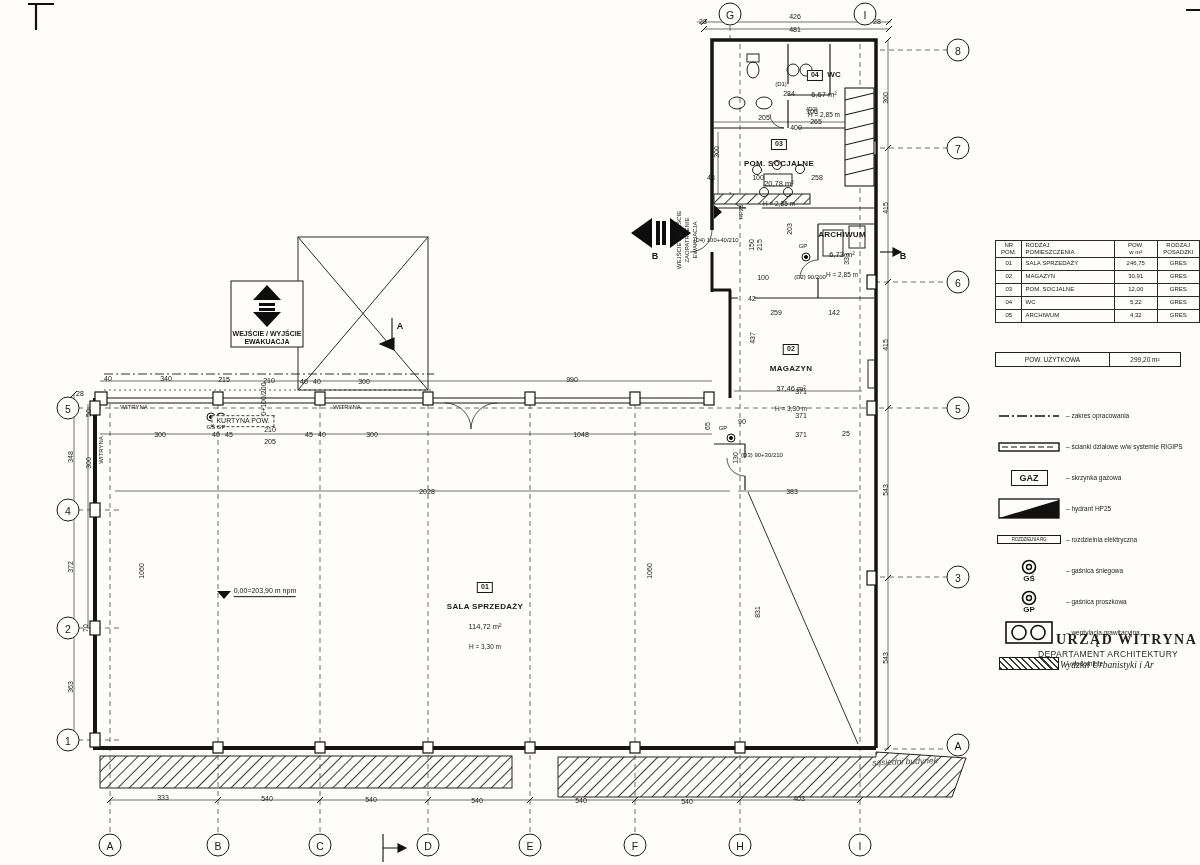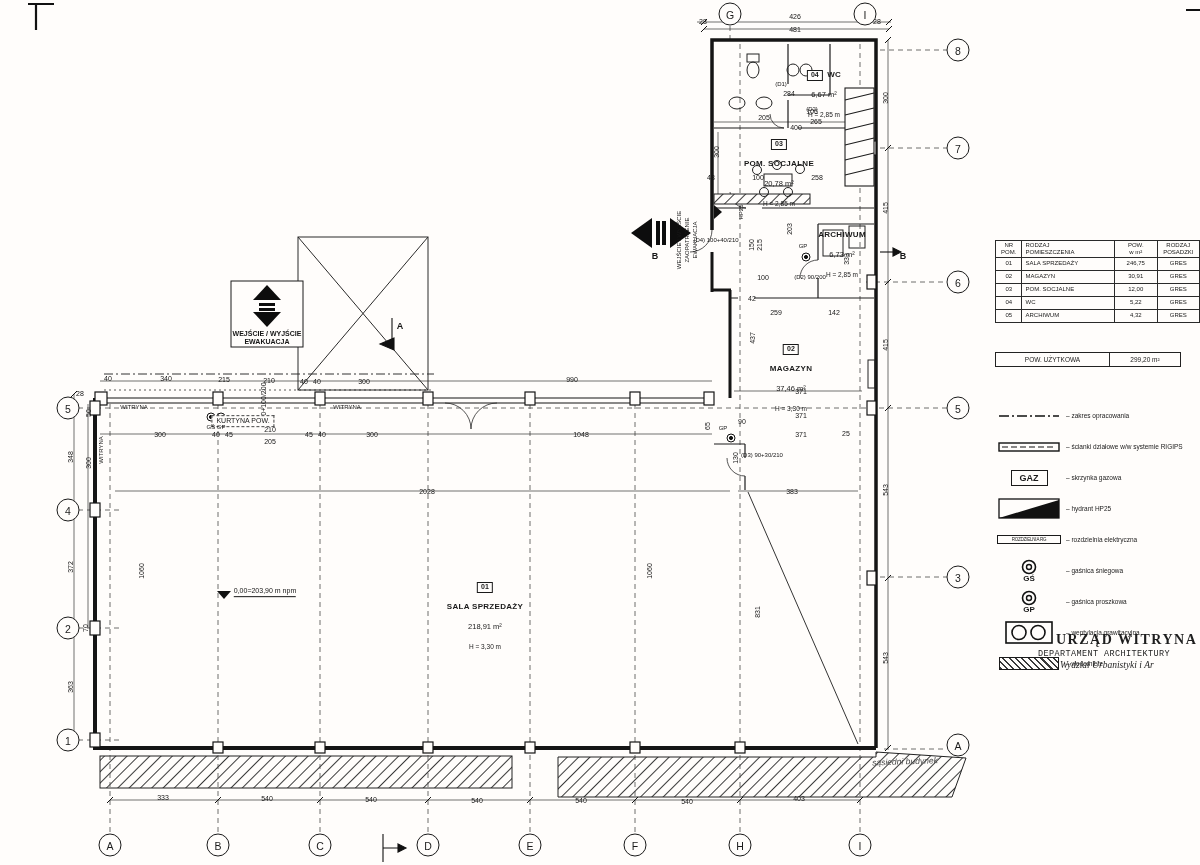--- a/index.html
+++ b/index.html
@@ -36,21 +36,21 @@
   .lsym{flex:0 0 74px;display:flex;justify-content:center;align-items:center;flex-direction:column;}
   .llab{font-size:6.5px;white-space:nowrap;}
   .gasbox{border:1.6px solid #1a1a1a;padding:2px 8px;font-size:9px;font-weight:bold;background:#fffdfb;}
   .rgbox{border:1.2px solid #1a1a1a;padding:1px 2px;font-size:4.5px;letter-spacing:-0.2px;background:#fffdfb;width:58px;
          overflow:hidden;text-align:center;white-space:nowrap;}
   .extl{font-size:8px;font-weight:bold;line-height:1;}
   .wmeter{width:58px;height:11px;border:1px solid #1a1a1a;
       background:repeating-linear-gradient(45deg,#3a3a3a 0 1.5px,#fffdfb 1.5px 4.5px);}
   #stamp{position:absolute;left:1038px;top:632px;z-index:6;color:#1e1e1e;}
   #stamp .s1{font-family:"Liberation Serif",serif;font-weight:bold;font-size:14px;letter-spacing:1.5px;margin-left:18px;}
-  #stamp .s2{font-size:8.5px;letter-spacing:.4px;margin-top:1px;font-family:Liberation Mono, monospace;}
+  #stamp .s2{font-size:8.5px;letter-spacing:.4px;margin-top:1px;}
   #stamp .s3{font-family:"Liberation Serif",serif;font-style:italic;font-size:9.5px;margin-left:22px;margin-top:1px;}
 </style>
 </head>
 <body>
 
 <div id="sheet">
 
   <svg id="plan-svg" width="1200" height="865" viewBox="0 0 1200 865">
     <defs>
       <pattern id="h1" width="8" height="8" patternUnits="userSpaceOnUse" patternTransform="rotate(45)">
@@ -206,21 +206,21 @@
       <path d="M383,834 V862 M383,848 H398" fill="none"></path>
       <polygon points="398,844 406,848 398,852"></polygon>
       <path d="M880,252 H893" fill="none"></path>
       <polygon points="893,248 901,252 893,256"></polygon>
     </g>
   </svg>
 
   <div class="room" style="left:485px;top:574px">
     <span class="no">01</span><br>
     <span class="nm">SALA SPRZEDAŻY</span><br>
-    <span class="ar">218,91 m²</span><br>
+    <span class="ar">114,72 m²</span><br>
     <span class="ht">H = 3,30 m</span>
   </div>
   <div class="room" style="left:791px;top:336px">
     <span class="no">02</span><br>
     <span class="nm">MAGAZYN</span><br>
     <span class="ar">37,46 m²</span><br>
     <span class="ht">H = 3,30 m</span>
   </div>
   <div class="room" style="left:779px;top:131px">
     <span class="no">03</span><br>

